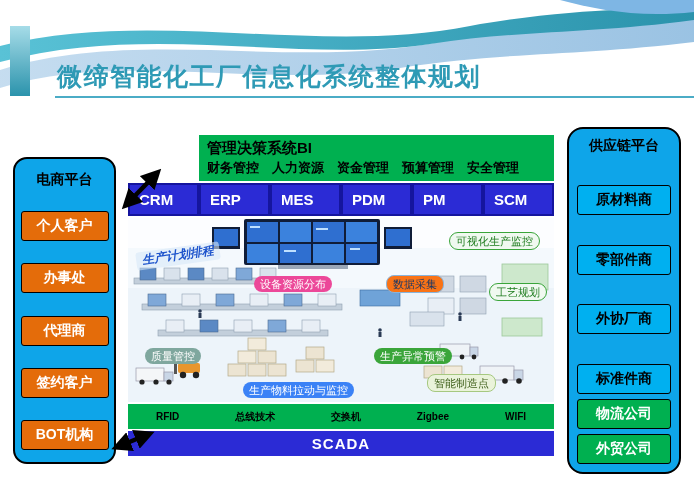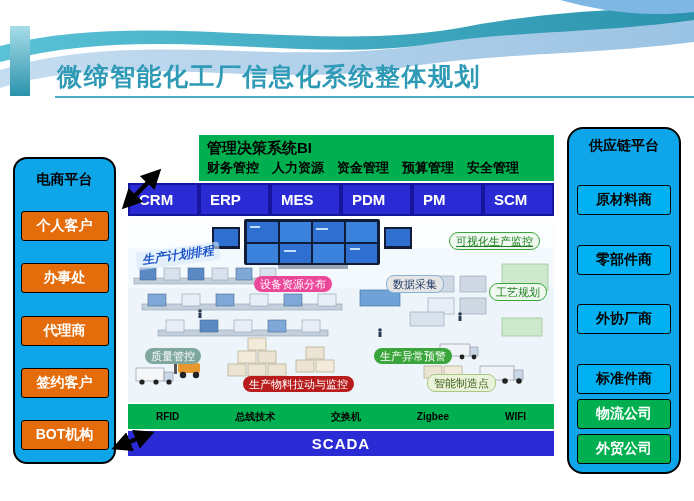--- a/index.html
+++ b/index.html
@@ -35,26 +35,26 @@
          font-size:15px; display:flex; align-items:center; padding-left:9px; }
 
   .factory { position:absolute; left:128px; top:218px; width:426px; height:184px; background:#FCFDFF; z-index:3; }
   .factory > svg { position:absolute; left:0; top:0; }
 
   .callout { position:absolute; font-size:11px; line-height:1.3; padding:1px 6px; border-radius:8px;
              white-space:nowrap; z-index:5; }
   .co-plan     { left:8px;   top:29px;  color:#1F55CC; font-weight:bold; font-style:italic; font-size:12px;
                  background:rgba(215,232,248,0.6); transform:rotate(-8deg); border-radius:3px; }
   .co-device   { left:126px; top:58px;  background:#ec4899; color:#fff; }
-  .co-data     { left:258px; top:57px;  background:#e5e5e5; color:#1F3864; border:1px solid #88B4DC; }
-  .co-visual   { left:321px; top:14px;  background:#F0F9F0; color:#1E7C1E; border:1.5px solid #3AA53A; border-radius:10px;text-decoration:underline; }
+  .co-data     { left:258px; top:57px;  background:#f97316; color:#1F3864; border:1px solid #88B4DC; }
+  .co-visual   { left:321px; top:14px;  background:#F0F9F0; color:#1E7C1E; border:1.5px solid #3AA53A; border-radius:10px; }
   .co-process  { left:361px; top:65px;  background:#F0F9F0; color:#1E7C1E; border:1.5px solid #3AA53A; border-radius:10px; }
   .co-quality  { left:17px;  top:130px; background:#7FA79E; color:#fff; }
   .co-warning  { left:246px; top:130px; background:#3AA53A; color:#fff; }
-  .co-material { left:115px; top:158px; background:#b91c1c; color:#fff; }
+  .co-material { left:115px; top:164px; background:#3b82f6; color:#fff; }
   .co-smart    { left:299px; top:156px; background:#EAF3DA; color:#41621D; border:1px solid #A6C880; }
 
   .network-bar { position:absolute; left:128px; top:404px; width:426px; height:25px; background:#00B050;
                  color:#000; display:flex; align-items:center; justify-content:space-around;
                  font-size:10px; font-weight:bold; z-index:3; }
   .scada-bar { position:absolute; left:128px; top:431px; width:426px; height:25px; background:#2B2BD5;
                color:#fff; display:flex; align-items:center; justify-content:center;
                font-size:15px; font-weight:bold; letter-spacing:1px; z-index:3; }
 
   .arrows { position:absolute; left:0; top:0; pointer-events:none; z-index:8; }

